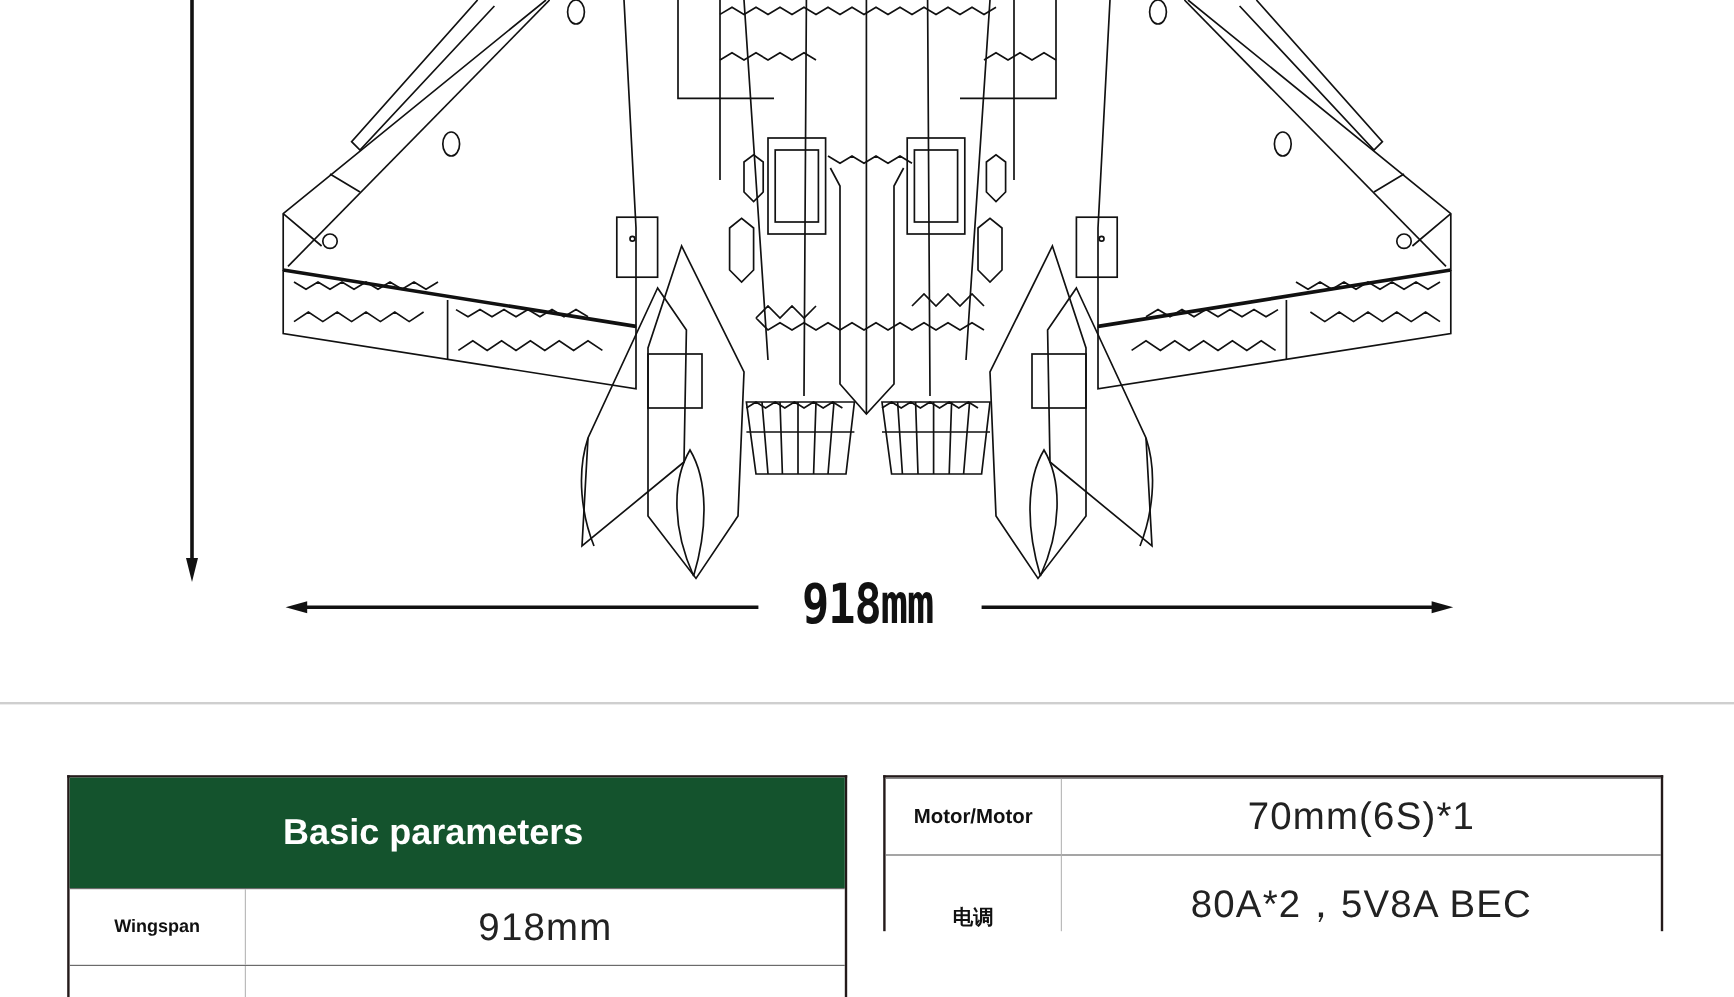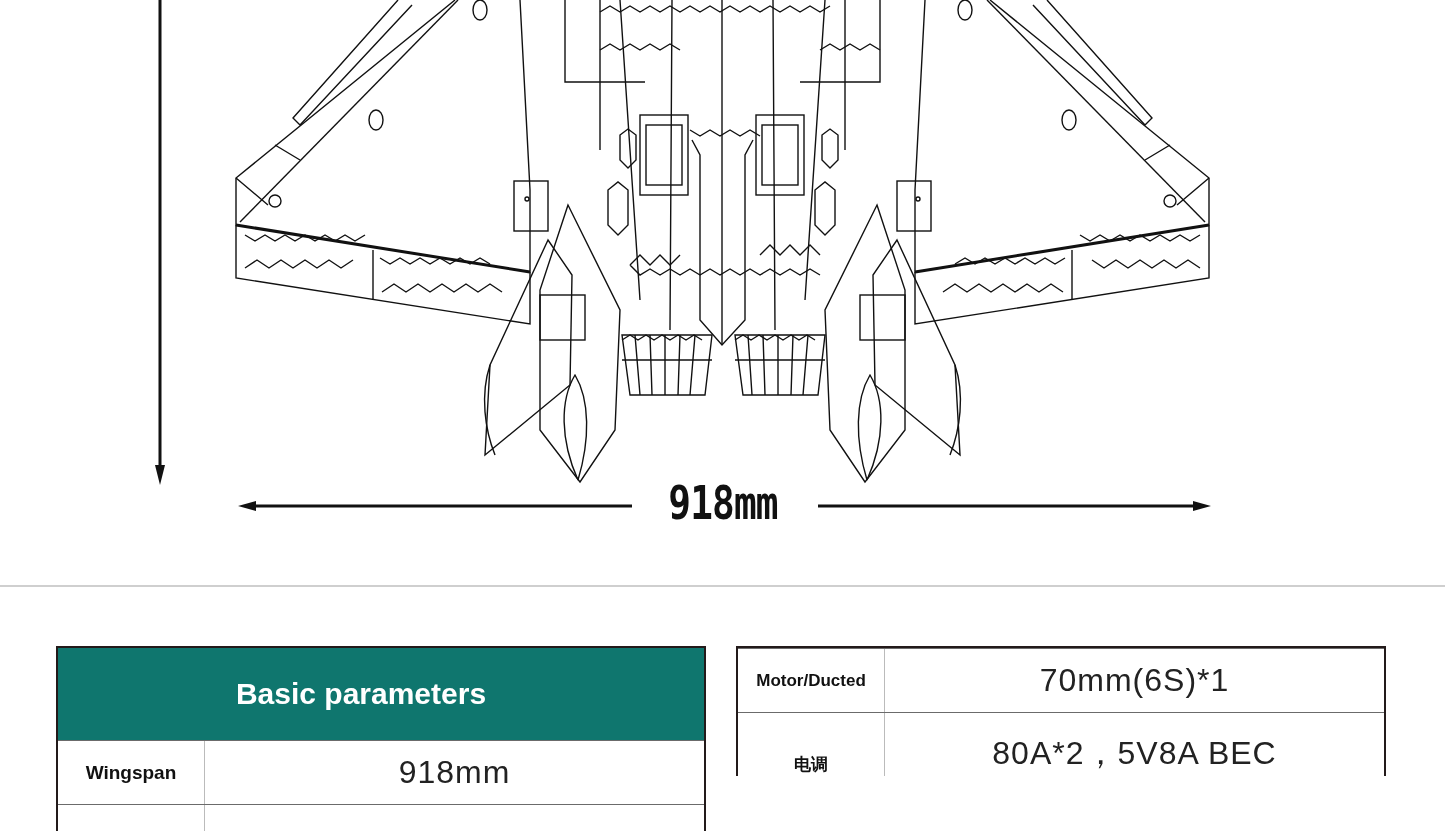--- a/index.html
+++ b/index.html
@@ -5,26 +5,26 @@
   html, body { margin:0; padding:0; background:#ffffff; }
   body { width:1445px; height:831px; overflow:hidden; position:relative; font-family:"Liberation Sans", sans-serif; }
   .drawing { position:absolute; left:0; top:0; width:1445px; height:560px; }
   .dim-label { position:absolute; left:630px; top:476px; width:186px; text-align:center;
     font-family:"DejaVu Sans Mono", monospace; font-weight:bold; font-size:46px; color:#111; letter-spacing:-1px;
     transform:scaleX(0.82); transform-origin:center; }
   .divider { position:absolute; left:0; top:585px; width:1445px; height:0; border-top:2px solid #cfcfcf; }
   .spec-table { position:absolute; top:646px; width:646px; border:2px solid #231a1a; border-bottom:none; background:#fff; }
   .spec-table.left { left:56px; }
   .spec-table.right { left:736px; }
-  .spec-head { height:92px; background:#0f766e; color:#fff; font-weight:bold; display:flex; align-items:center; }
+  .spec-head { height:92px; background:#14532d; color:#fff; font-weight:bold; display:flex; align-items:center; }
   .left .spec-head { justify-content:center; font-size:30px; padding-right:40px; }
   .right .spec-head { justify-content:flex-start; padding-left:38px; font-size:42px; }
   .spec-row { display:flex; height:63px; border-top:1px solid #6b6b6b; }
   .spec-row .k { width:146px; border-right:1px solid #bbb; display:flex; align-items:center; justify-content:center;
-    font-weight:bold; font-size:19px; color:#111; }
+    font-weight:bold; font-size:15px; color:#111; }
   .right .spec-row .k { font-size:17px; }
   .spec-row .v { flex:1; display:flex; align-items:center; justify-content:center; font-size:32px; color:#222; letter-spacing:1px; }
   .spec-row.cut .k, .spec-row.cut .v { align-items:flex-end; padding-bottom:0; overflow:hidden; }
 </style>
 </head>
 <body>
 
 <svg class="drawing" viewBox="0 0 1445 560" xmlns="http://www.w3.org/2000/svg" fill="none" stroke="#111" stroke-width="1.4">
 
   <g>
@@ -135,20 +135,20 @@
     <div class="v">918mm</div>
   </div>
   <div class="spec-row cut">
     <div class="k">机长</div>
     <div class="v">1510mm</div>
   </div>
 </div>
 
 <div class="spec-table right">
   <div class="spec-row">
-    <div class="k">Motor/Ducted</div>
+    <div class="k">Motor/Motor</div>
     <div class="v">70mm(6S)*1</div>
   </div>
   <div class="spec-row cut">
     <div class="k">电调</div>
     <div class="v">80A*2，5V8A BEC</div>
   </div>
 </div>
 
 </body></html>

